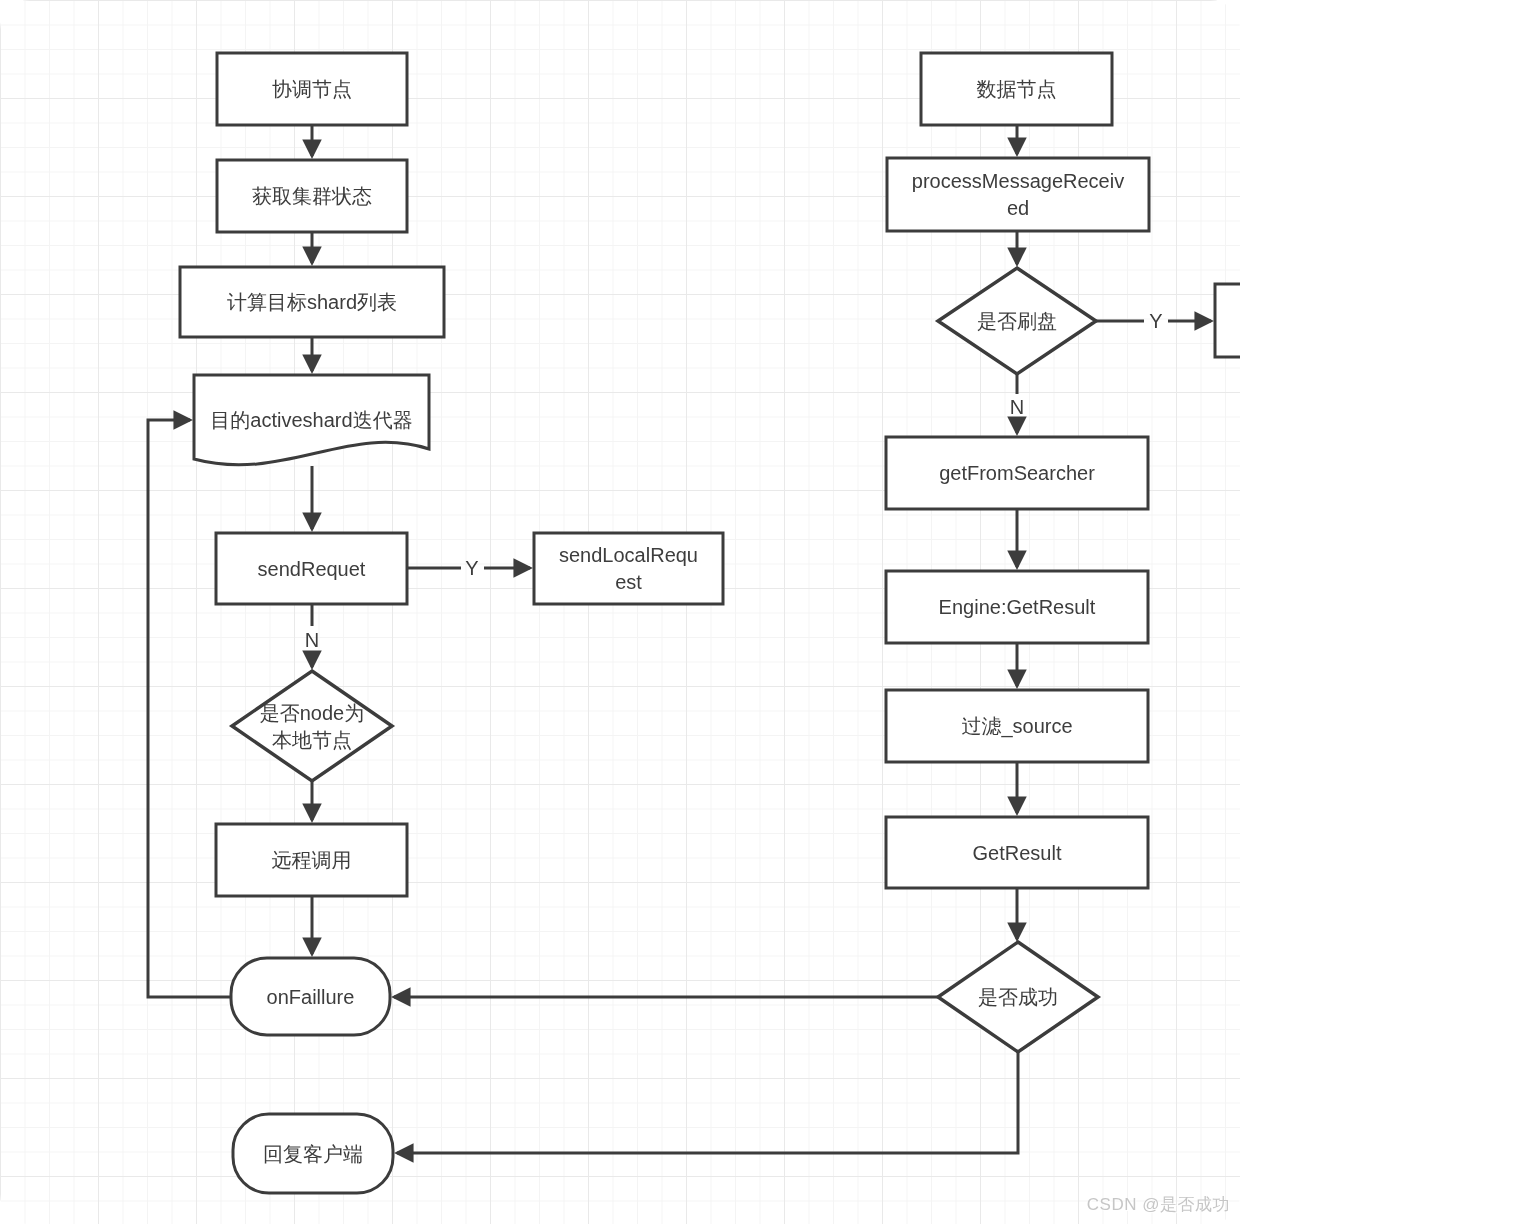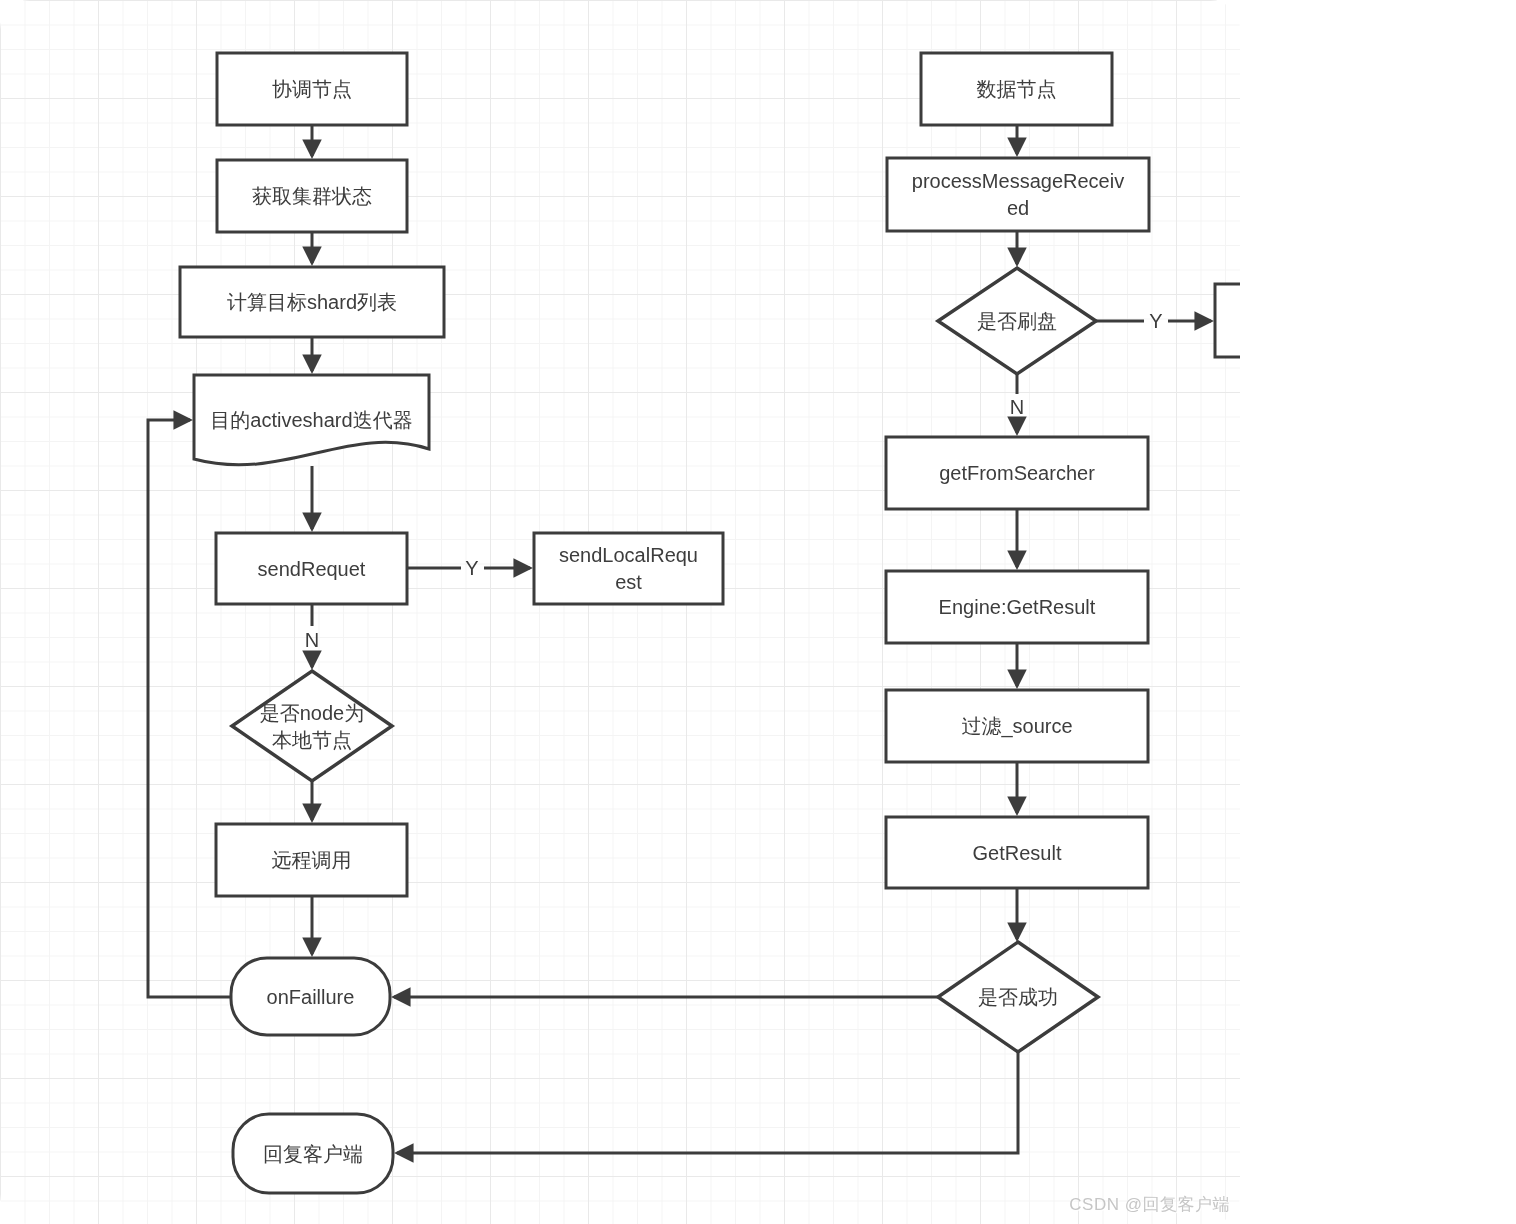--- a/index.html
+++ b/index.html
@@ -100,14 +100,14 @@
       <text x="1017" text-anchor="middle" fill="#3d3d3d" font-size="20" font-family="&quot;Liberation Sans&quot;,&quot;DejaVu Sans&quot;,sans-serif"><tspan x="1017" y="726" dominant-baseline="central">过滤_source</tspan></text>
       <rect x="886" y="817" width="262" height="71" fill="#ffffff" stroke="#3c3c3c" stroke-width="3"></rect>
       <text x="1017" text-anchor="middle" fill="#3d3d3d" font-size="20" font-family="&quot;Liberation Sans&quot;,&quot;DejaVu Sans&quot;,sans-serif"><tspan x="1017" y="852.5" dominant-baseline="central">GetResult</tspan></text>
       <polygon points="1018,942 1098,997 1018,1052 938,997" fill="#ffffff" stroke="#3c3c3c" stroke-width="3.5"></polygon>
       <text x="1018" text-anchor="middle" fill="#3d3d3d" font-size="20" font-family="&quot;Liberation Sans&quot;,&quot;DejaVu Sans&quot;,sans-serif"><tspan x="1018" y="997" dominant-baseline="central">是否成功</tspan></text>
       <text x="472" y="568" text-anchor="middle" dominant-baseline="central" fill="#3d3d3d" font-size="20" font-family="&quot;Liberation Sans&quot;,&quot;DejaVu Sans&quot;,sans-serif">Y</text>
       <text x="312" y="640" text-anchor="middle" dominant-baseline="central" fill="#3d3d3d" font-size="20" font-family="&quot;Liberation Sans&quot;,&quot;DejaVu Sans&quot;,sans-serif">N</text>
       <text x="1156" y="321" text-anchor="middle" dominant-baseline="central" fill="#3d3d3d" font-size="20" font-family="&quot;Liberation Sans&quot;,&quot;DejaVu Sans&quot;,sans-serif">Y</text>
       <text x="1017" y="407" text-anchor="middle" dominant-baseline="central" fill="#3d3d3d" font-size="20" font-family="&quot;Liberation Sans&quot;,&quot;DejaVu Sans&quot;,sans-serif">N</text>
     </svg>
-  <div class="watermark">CSDN @回复客户端</div>
+  <div class="watermark">CSDN @是否成功</div>
 </div>
 
 </body></html>

